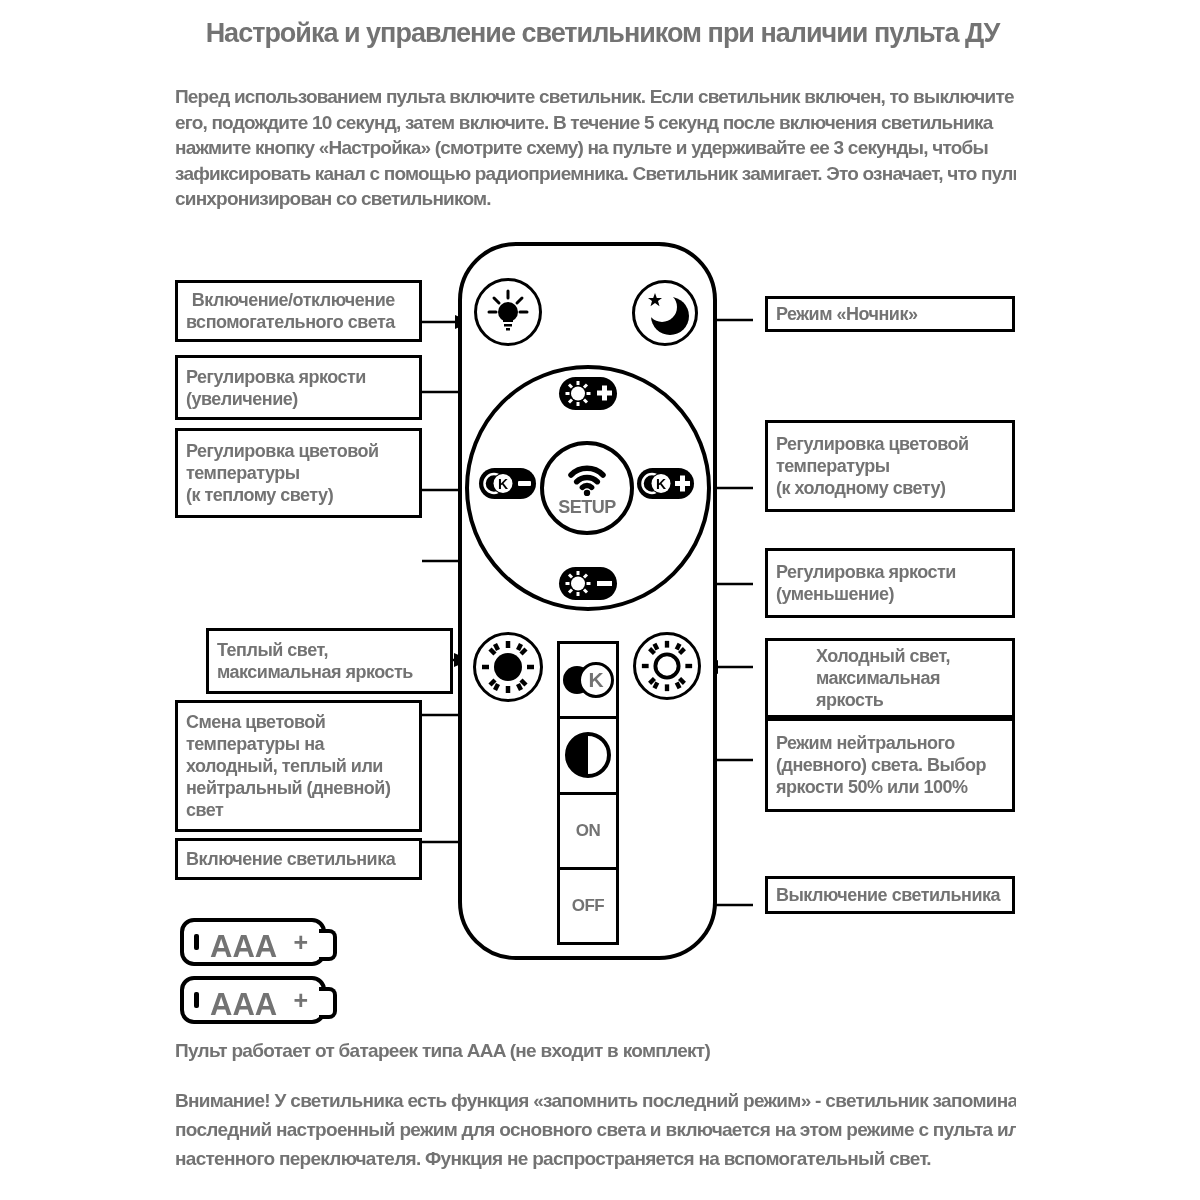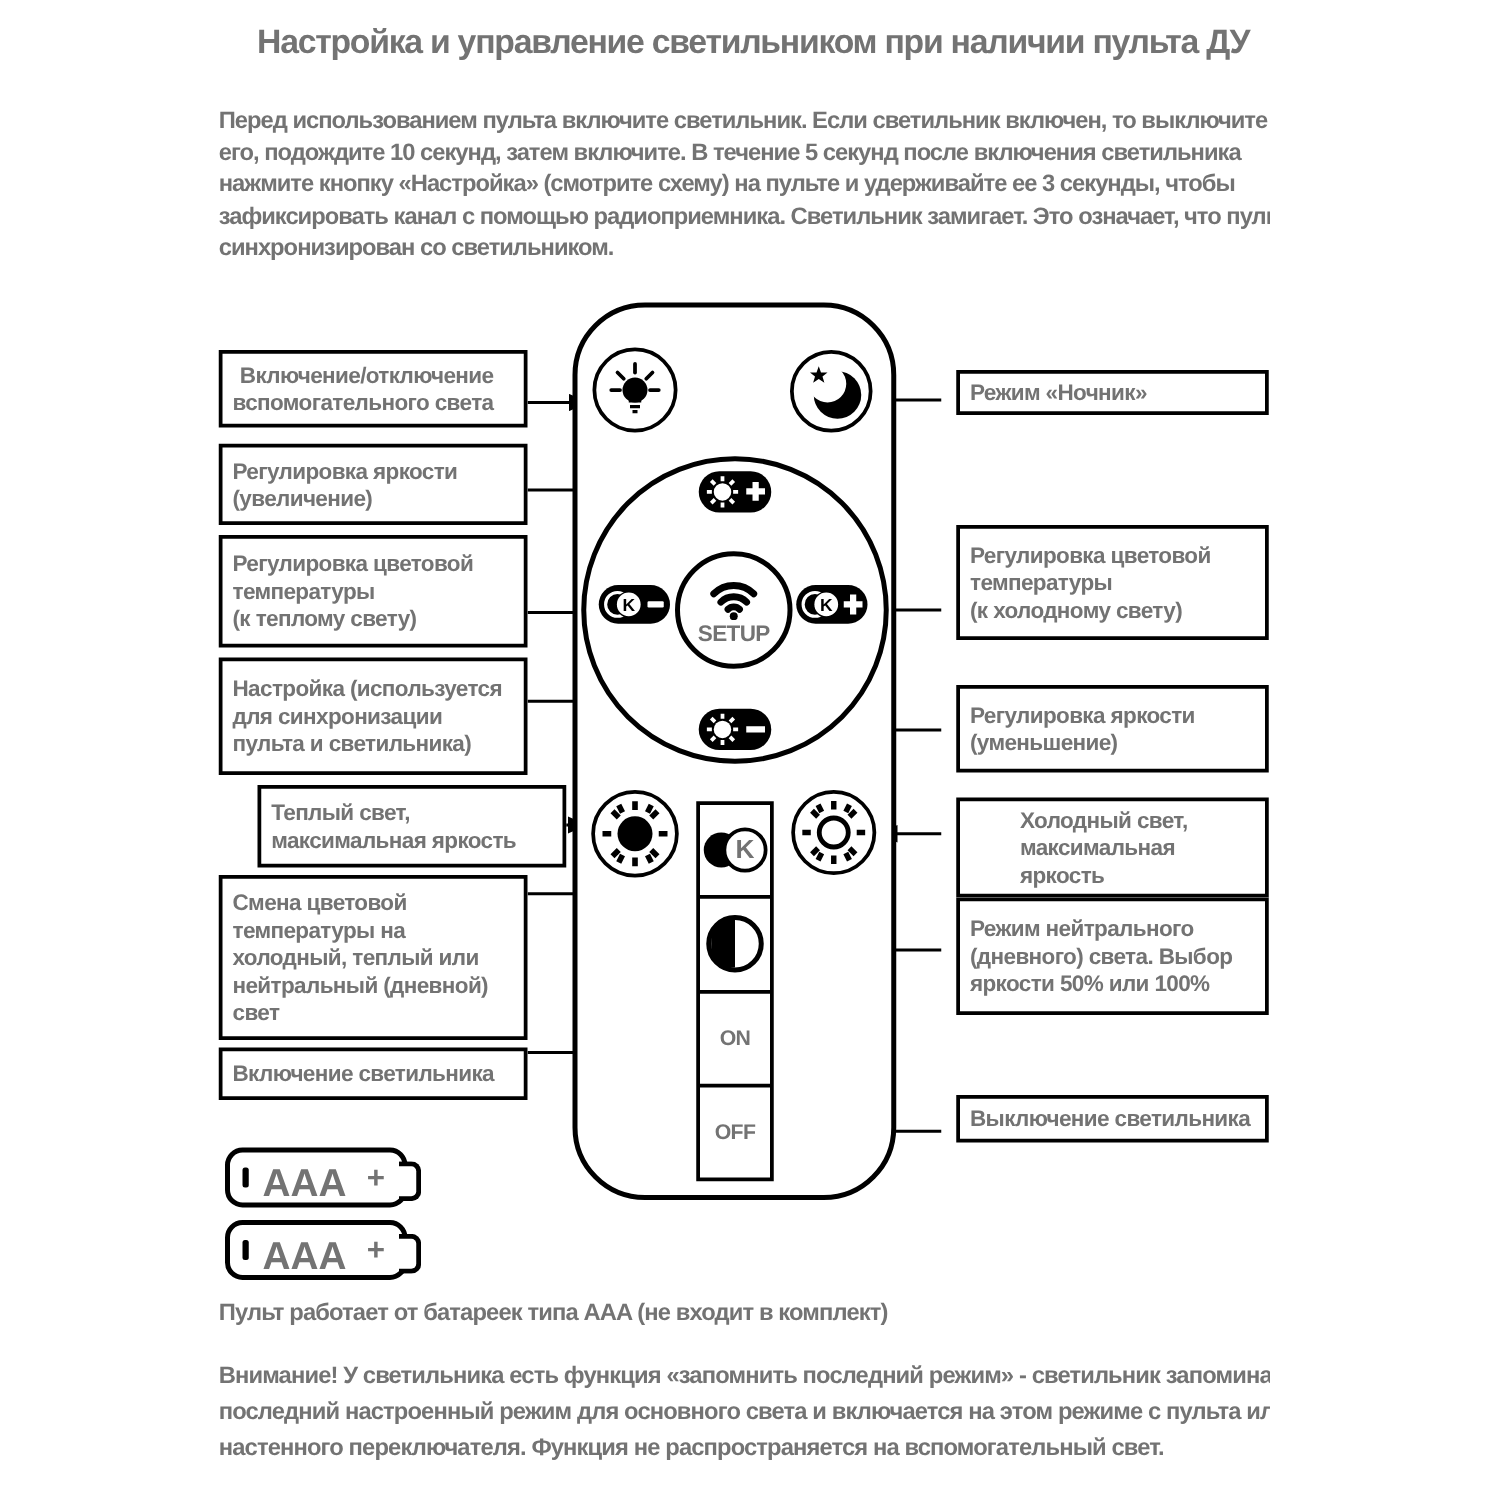--- a/index.html
+++ b/index.html
@@ -95,23 +95,20 @@
     </g>
   </svg>
 
   <div class="abs callout co-left" style="top:280px;min-height:62px;text-align:right;">Включение/отключение
 вспомогательного света</div>
   <div class="abs callout co-left" style="top:355px;min-height:65px;">Регулировка яркости
 (увеличение)</div>
   <div class="abs callout co-left" style="top:428px;min-height:90px;">Регулировка цветовой
 температуры
 (к теплому свету)</div>
-  <div class="abs callout co-left" style="top:526px;min-height:94px;">Настройка (используется
-для синхронизации
-пульта и светильника)</div>
   <div class="abs callout co-left" style="top:628px;min-height:66px;margin-left:31px;">Теплый свет,
 максимальная яркость</div>
   <div class="abs callout co-left" style="top:838px;min-height:42px;">Включение светильника</div>
   <div class="abs callout co-left" style="top:700px;min-height:132px;">Смена цветовой
 температуры на
 холодный, теплый или
 нейтральный (дневной)
 свет</div>
 
   <div class="abs callout co-right" style="top:296px;min-height:36px;">Режим «Ночник»</div>

